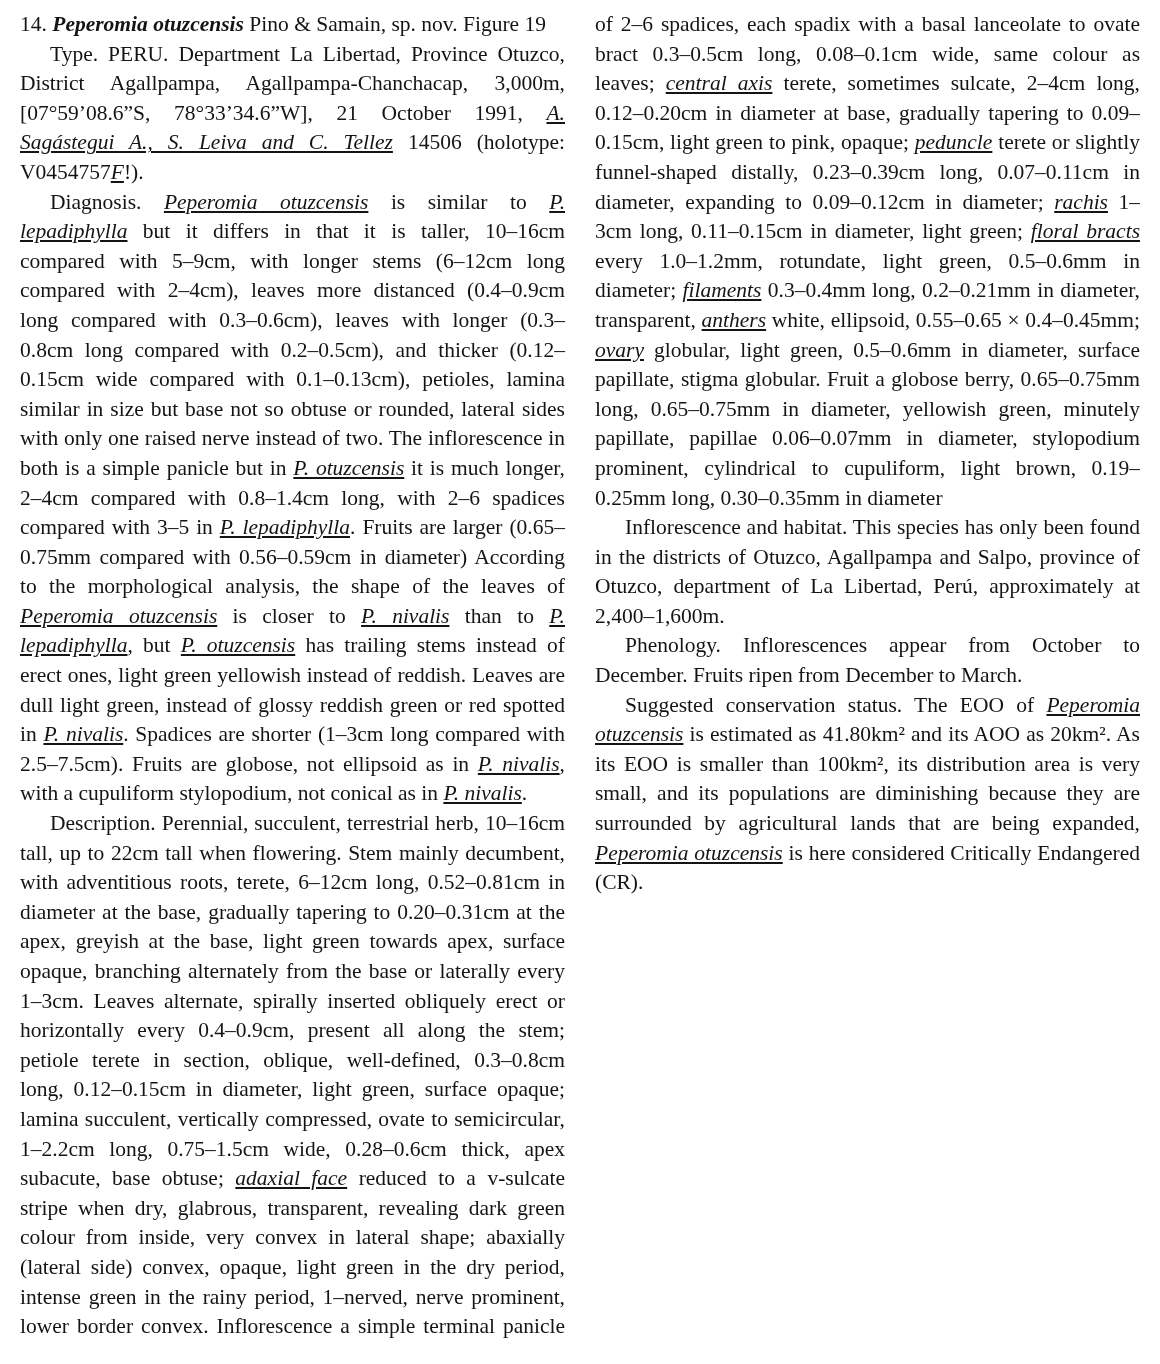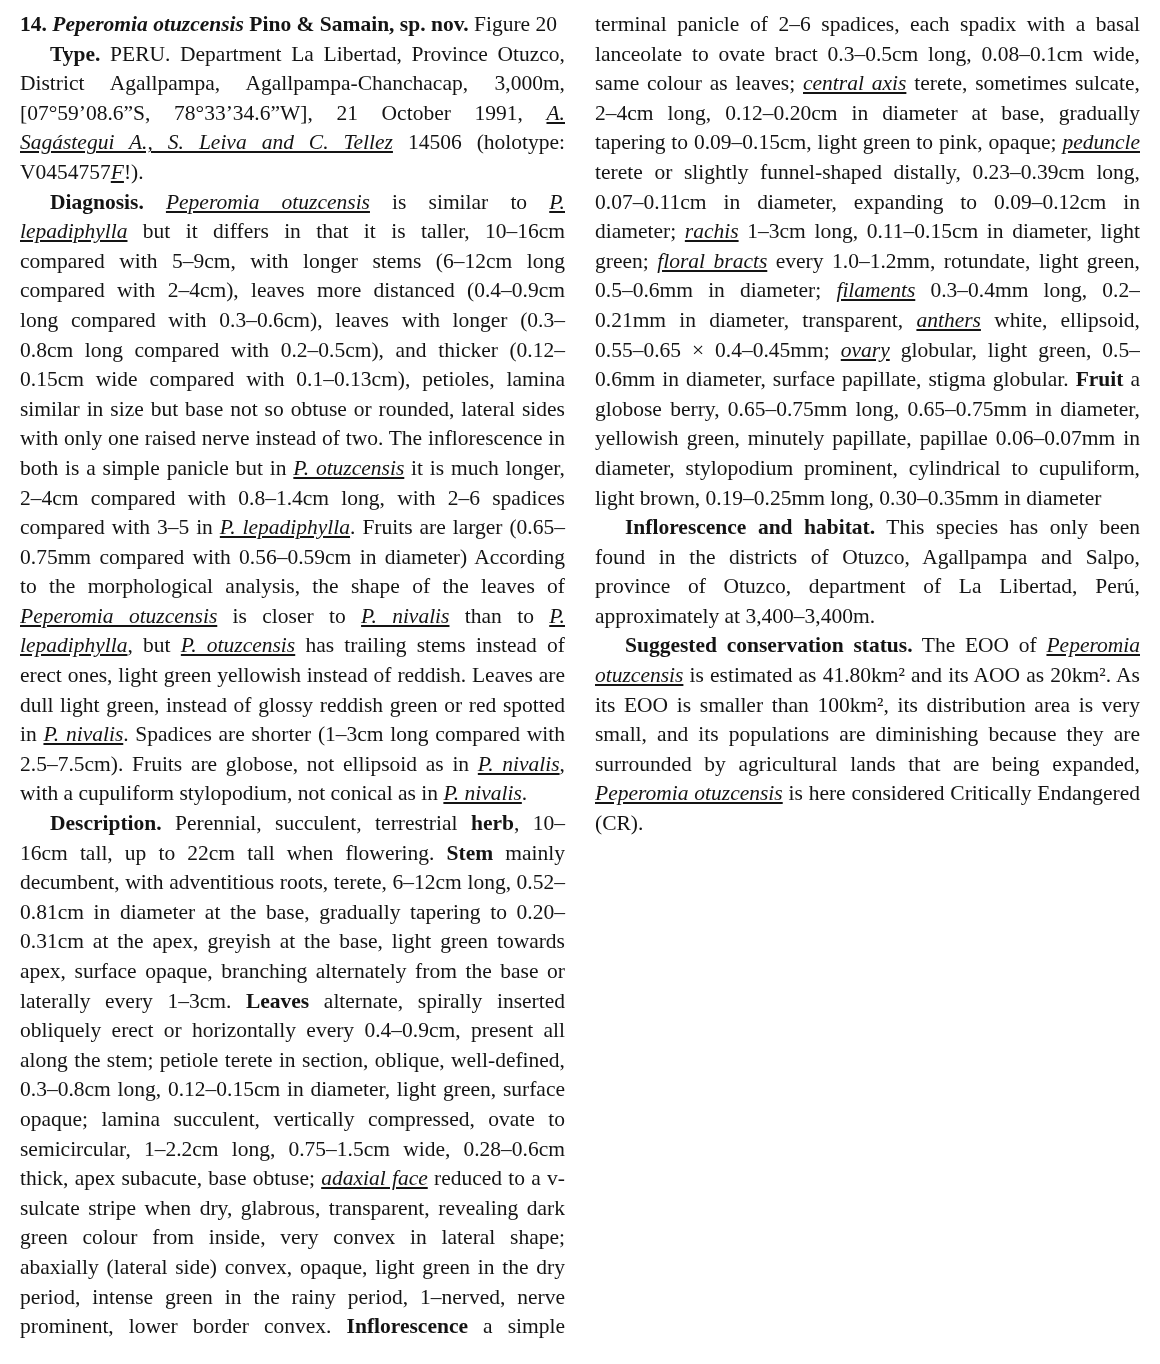--- a/index.html
+++ b/index.html
@@ -32,29 +32,30 @@
     text-align: justify;
   }
   .article p {
     margin: 0;
     text-indent: 30px;
   }
   .article p.no-indent {
     text-indent: 0;
   }
   .run-normal { font-weight: 400; font-style: normal; }
-  .run-bold { font-weight: 700; font-style: normal; }
+  .run-bold { font-weight: 400; font-style: normal; }
   .run-italic { font-weight: 400; font-style: italic; text-decoration: underline; }
   .run-bold-italic { font-weight: 700; font-style: italic; }
 </style>
 </head>
 <body>
 
 <div class="page">
   <div class="article">
-      <p class="no-indent"><span class="run-bold">14. </span><span class="run-bold-italic">Peperomia otuzcensis</span><span class="run-bold"> Pino &amp; Samain, sp. nov.</span><span class="run-normal"> Figure 20</span></p>
+      <p class="no-indent"><span class="run-bold">14. </span><span class="run-bold-italic">Peperomia otuzcensis</span><span class="run-bold"> Pino &amp; Samain, sp. nov.</span><span class="run-normal"> Figure 19</span></p>
       <p><span class="run-bold">Type.</span><span class="run-normal"> PERU. Department La Libertad, Province Otuzco, District Agallpampa, Agallpampa-Chanchacap, 3,000m, [07°59’08.6”S, 78°33’34.6”W], 21 October 1991, </span><span class="run-italic">A. Sagástegui A., S. Leiva and C. Tellez</span><span class="run-normal"> 14506 (holotype: V0454757</span><span class="run-italic">F</span><span class="run-normal">!).</span></p>
       <p><span class="run-bold">Diagnosis.</span><span class="run-normal"> </span><span class="run-italic">Peperomia otuzcensis</span><span class="run-normal"> is similar to </span><span class="run-italic">P. lepadiphylla</span><span class="run-normal"> but it differs in that it is taller, 10–16cm compared with 5–9cm, with longer stems (6–12cm long compared with 2–4cm), leaves more distanced (0.4–0.9cm long compared with 0.3–0.6cm), leaves with longer (0.3–0.8cm long compared with 0.2–0.5cm), and thicker (0.12–0.15cm wide compared with 0.1–0.13cm), petioles, lamina similar in size but base not so obtuse or rounded, lateral sides with only one raised nerve instead of two. The inflorescence in both is a simple panicle but in </span><span class="run-italic">P. otuzcensis</span><span class="run-normal"> it is much longer, 2–4cm compared with 0.8–1.4cm long, with 2–6 spadices compared with 3–5 in </span><span class="run-italic">P. lepadiphylla</span><span class="run-normal">. Fruits are larger (0.65–0.75mm compared with 0.56–0.59cm in diameter) According to the morphological analysis, the shape of the leaves of </span><span class="run-italic">Peperomia otuzcensis</span><span class="run-normal"> is closer to </span><span class="run-italic">P. nivalis</span><span class="run-normal"> than to </span><span class="run-italic">P. lepadiphylla</span><span class="run-normal">, but </span><span class="run-italic">P. otuzcensis</span><span class="run-normal"> has trailing stems instead of erect ones, light green yellowish instead of reddish. Leaves are dull light green, instead of glossy reddish green or red spotted in </span><span class="run-italic">P. nivalis</span><span class="run-normal">. Spadices are shorter (1–3cm long compared with 2.5–7.5cm). Fruits are globose, not ellipsoid as in </span><span class="run-italic">P. nivalis</span><span class="run-normal">, with a cupuliform stylopodium, not conical as in </span><span class="run-italic">P. nivalis</span><span class="run-normal">.</span></p>
       <p><span class="run-bold">Description.</span><span class="run-normal"> Perennial, succulent, terrestrial </span><span class="run-bold">herb</span><span class="run-normal">, 10–16cm tall, up to 22cm tall when flowering. </span><span class="run-bold">Stem</span><span class="run-normal"> mainly decumbent, with adventitious roots, terete, 6–12cm long, 0.52–0.81cm in diameter at the base, gradually tapering to 0.20–0.31cm at the apex, greyish at the base, light green towards apex, surface opaque, branching alternately from the base or laterally every 1–3cm. </span><span class="run-bold">Leaves</span><span class="run-normal"> alternate, spirally inserted obliquely erect or horizontally every 0.4–0.9cm, present all along the stem; petiole terete in section, oblique, well-defined, 0.3–0.8cm long, 0.12–0.15cm in diameter, light green, surface opaque; lamina succulent, vertically compressed, ovate to semicircular, 1–2.2cm long, 0.75–1.5cm wide, 0.28–0.6cm thick, apex subacute, base obtuse; </span><span class="run-italic">adaxial face</span><span class="run-normal"> reduced to a v-sulcate stripe when dry, glabrous, transparent, revealing dark green colour from inside, very convex in lateral shape; abaxially (lateral side) convex, opaque, light green in the dry period, intense green in the rainy period, 1–nerved, nerve prominent, lower border convex. </span><span class="run-bold">Inflorescence</span><span class="run-normal"> a simple terminal panicle of 2–6 spadices, each spadix with a basal lanceolate to ovate bract 0.3–0.5cm long, 0.08–0.1cm wide, same colour as leaves; </span><span class="run-italic">central axis</span><span class="run-normal"> terete, sometimes sulcate, 2–4cm long, 0.12–0.20cm in diameter at base, gradually tapering to 0.09–0.15cm, light green to pink, opaque; </span><span class="run-italic">peduncle</span><span class="run-normal"> terete or slightly funnel-shaped distally, 0.23–0.39cm long, 0.07–0.11cm in diameter, expanding to 0.09–0.12cm in diameter; </span><span class="run-italic">rachis</span><span class="run-normal"> 1–3cm long, 0.11–0.15cm in diameter, light green; </span><span class="run-italic">floral bracts</span><span class="run-normal"> every 1.0–1.2mm, rotundate, light green, 0.5–0.6mm in diameter; </span><span class="run-italic">filaments</span><span class="run-normal"> 0.3–0.4mm long, 0.2–0.21mm in diameter, transparent, </span><span class="run-italic">anthers</span><span class="run-normal"> white, ellipsoid, 0.55–0.65 × 0.4–0.45mm; </span><span class="run-italic">ovary</span><span class="run-normal"> globular, light green, 0.5–0.6mm in diameter, surface papillate, stigma globular. </span><span class="run-bold">Fruit</span><span class="run-normal"> a globose berry, 0.65–0.75mm long, 0.65–0.75mm in diameter, yellowish green, minutely papillate, papillae 0.06–0.07mm in diameter, stylopodium prominent, cylindrical to cupuliform, light brown, 0.19–0.25mm long, 0.30–0.35mm in diameter</span></p>
-      <p><span class="run-bold">Inflorescence and habitat.</span><span class="run-normal"> This species has only been found in the districts of Otuzco, Agallpampa and Salpo, province of Otuzco, department of La Libertad, Perú,  approximately at 3,400–3,400m.</span></p>
+      <p><span class="run-bold">Inflorescence and habitat.</span><span class="run-normal"> This species has only been found in the districts of Otuzco, Agallpampa and Salpo, province of Otuzco, department of La Libertad, Perú,  approximately at 2,400–1,600m.</span></p>
+      <p><span class="run-bold">Phenology.</span><span class="run-normal"> Inflorescences appear from October to December. Fruits ripen from December to March.</span></p>
       <p><span class="run-bold">Suggested conservation status.</span><span class="run-normal"> The EOO of </span><span class="run-italic">Peperomia otuzcensis</span><span class="run-normal"> is estimated as 41.80km² and its AOO as 20km². As its EOO is smaller than 100km², its distribution area is very small, and its populations are diminishing because they are surrounded by agricultural lands that are being expanded, </span><span class="run-italic">Peperomia otuzcensis</span><span class="run-normal"> is here considered Critically Endangered (CR).</span></p>
     </div>
 </div>
 
 </body></html>

